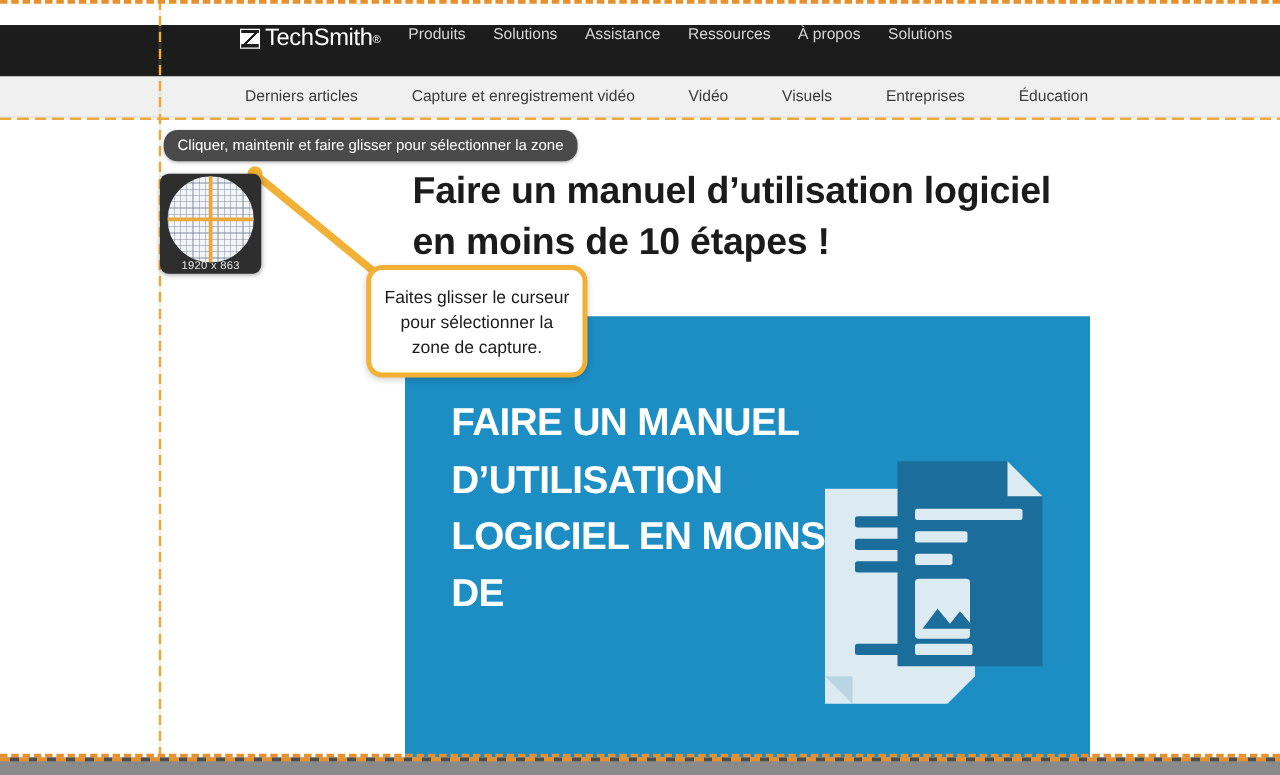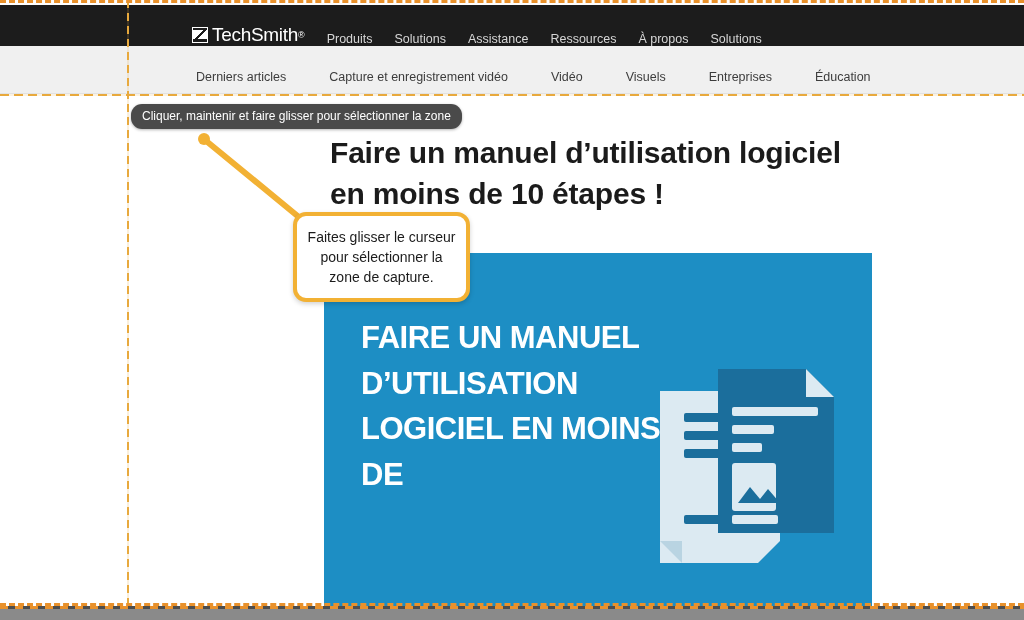--- a/index.html
+++ b/index.html
@@ -48,23 +48,23 @@
   .desktop-strip::before {
     content: "";
     position: absolute; left:0; top:0; width:1024px; height:3px;
     background: repeating-linear-gradient(to right,
       #e8912c 0px, #e8912c 8px, #4d4d4d 8px, #4d4d4d 15px);
   }
 
   
   .topnav {
     position: absolute;
-    left: 0; top: 5px; width: 1024px; height: 41px;
+    left: 0; top: 20px; width: 1024px; height: 41px;
     background: #1c1c1c;
-    display: flex; align-items: flex-end;
+    display: flex; align-items: flex-start;
     z-index: 5;
   }
   .brand { display: flex; align-items: center; margin-left: 192px; }
   .brand-mark {
     width: 16px; height: 16px; background: #ffffff;
     position: relative; margin-right: 4px;
   }
   .brand-mark::after {
     content: "";
     position: absolute; left: 1px; top: 1px; width: 14px; height: 14px;
@@ -260,18 +260,22 @@
   <div class="capture-frame"></div>
   <div class="desktop-strip"></div>
 
   <svg class="leader-line">
     <line x1="205" y1="140" x2="300" y2="218" stroke="#f2b134" stroke-width="6" stroke-linecap="round"></line>
     <circle cx="204" cy="139" r="6" fill="#f2b134"></circle>
   </svg>
 
   <div class="tooltip-pill">Cliquer, maintenir et faire glisser pour sélectionner la zone</div>
 
+  <div class="magnifier">
+    <div class="mag-lens"></div>
+    <div class="mag-dims">1920 x 863</div>
+  </div>
 
   <div class="callout">
     <div class="callout-text">Faites glisser le curseur pour sélectionner la zone de capture.</div>
   </div>
 
 </div>
 
 </body></html>

